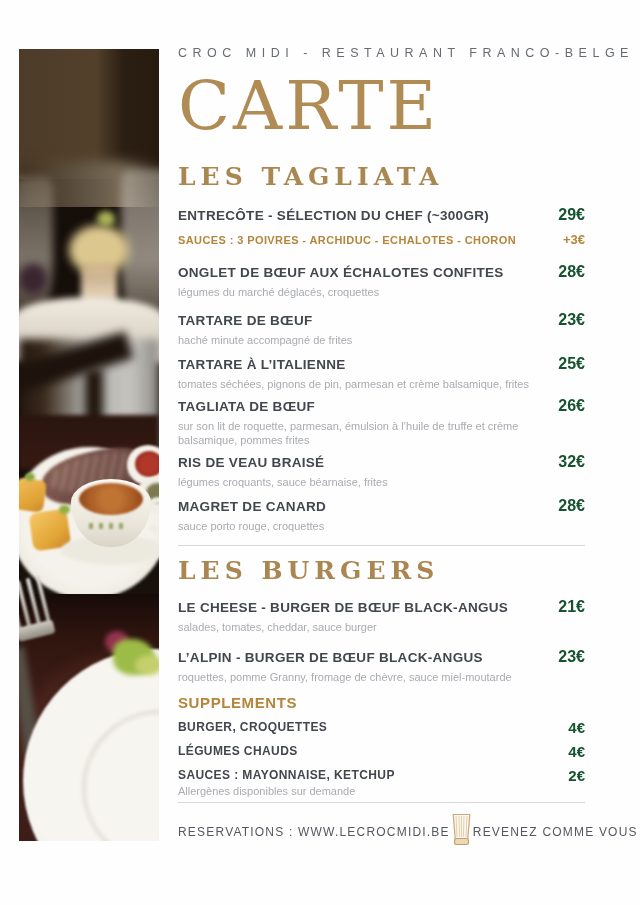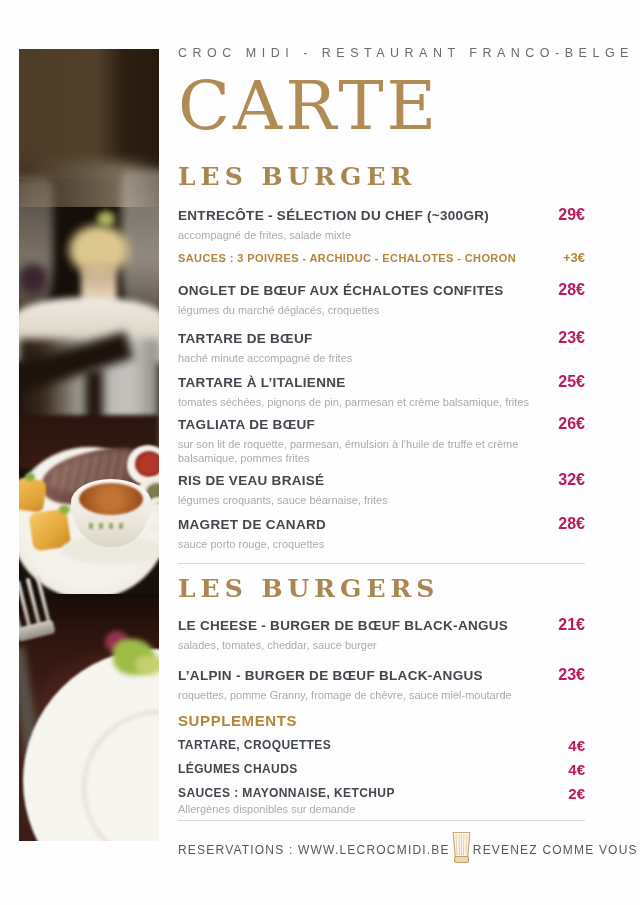--- a/index.html
+++ b/index.html
@@ -82,21 +82,21 @@
   .tagline{font-size:12.5px;letter-spacing:5.5px;color:#666b71;white-space:nowrap;}
   .carte{margin-top:10px;font-family:"DejaVu Serif",serif;font-size:68px;line-height:72px;
          color:#b08c54;letter-spacing:3px;font-weight:400;}
   .sec-head{font-family:"DejaVu Serif",serif;font-weight:bold;color:#aa8650;
             font-size:25px;line-height:26px;letter-spacing:5px;}
   .viandes-head{margin-top:22px;}
   .items{margin-top:16px;}
   .item{margin-bottom:12px;}
   .row{display:flex;justify-content:space-between;align-items:baseline;gap:10px;text-align:right;}
   .title{font-size:13.5px;font-weight:bold;letter-spacing:.3px;color:#42464d;line-height:17px;}
-  .price{font-size:16px;font-weight:bold;color:#be185d;flex-shrink:0;line-height:17px;}
+  .price{font-size:16px;font-weight:bold;color:#14532d;flex-shrink:0;line-height:17px;}
   .desc{margin-top:4px;font-size:11px;color:#a8abb0;line-height:14px;width:92%;}
   .sauces{margin-top:7px;margin-bottom:14px;}
   .sauces .title{font-size:11px;color:#b5853b;letter-spacing:.4px;}
   .sauces .price{font-size:13px;color:#b5853b;}
   .mb8{margin-bottom:8px;} .mb6{margin-bottom:6px;} .mb14{margin-bottom:14px;}
   .divider{border-top:1px solid #d8d8d6;height:0;margin-top:12px;}
   .burgers-head{margin-top:12px;}
   .supp-head{margin-top:10px;font-size:15px;font-weight:bold;color:#b5853b;letter-spacing:.6px;}
   .supp{margin-top:8px;}
   .supp .row{margin-top:8px;height:16px;align-items:center;}
@@ -158,29 +158,28 @@
     <div class="ph-gr2"></div>
     <div class="ph-gr1"></div>
     <div class="ph-gr3"></div>
   </div>
 
   <div class="col">
 
     <div class="tagline">CROC MIDI - RESTAURANT FRANCO-BELGE</div>
     <div class="carte">CARTE</div>
 
-    <div class="sec-head viandes-head">LES BURGER</div>
+    <div class="sec-head viandes-head">LES TAGLIATA</div>
 
     <div class="items">
       <div class="item" style="margin-bottom:0;">
         <div class="row">
           <span class="title">ENTRECÔTE - SÉLECTION DU CHEF (~300GR)</span>
           <span class="price">29€</span>
         </div>
-        <div class="desc">accompagné de frites, salade mixte</div>
       </div>
       <div class="item sauces">
         <div class="row">
           <span class="title">SAUCES : 3 POIVRES   -  ARCHIDUC  -  ECHALOTES  -  CHORON</span>
           <span class="price">+3€</span>
         </div>
       </div>
       <div class="item">
         <div class="row">
           <span class="title">ONGLET DE BŒUF AUX ÉCHALOTES CONFITES</span>
@@ -243,21 +242,21 @@
           <span class="price">23€</span>
         </div>
         <div class="desc">roquettes, pomme Granny, fromage de chèvre, sauce miel-moutarde</div>
       </div>
     </div>
 
     <div class="supp-head">SUPPLEMENTS</div>
 
     <div class="supp">
       <div class="row">
-        <span class="title">TARTARE, CROQUETTES</span>
+        <span class="title">BURGER, CROQUETTES</span>
         <span class="price">4€</span>
       </div>
       <div class="row">
         <span class="title">LÉGUMES CHAUDS</span>
         <span class="price">4€</span>
       </div>
       <div class="row">
         <span class="title">SAUCES : MAYONNAISE, KETCHUP</span>
         <span class="price">2€</span>
       </div>

